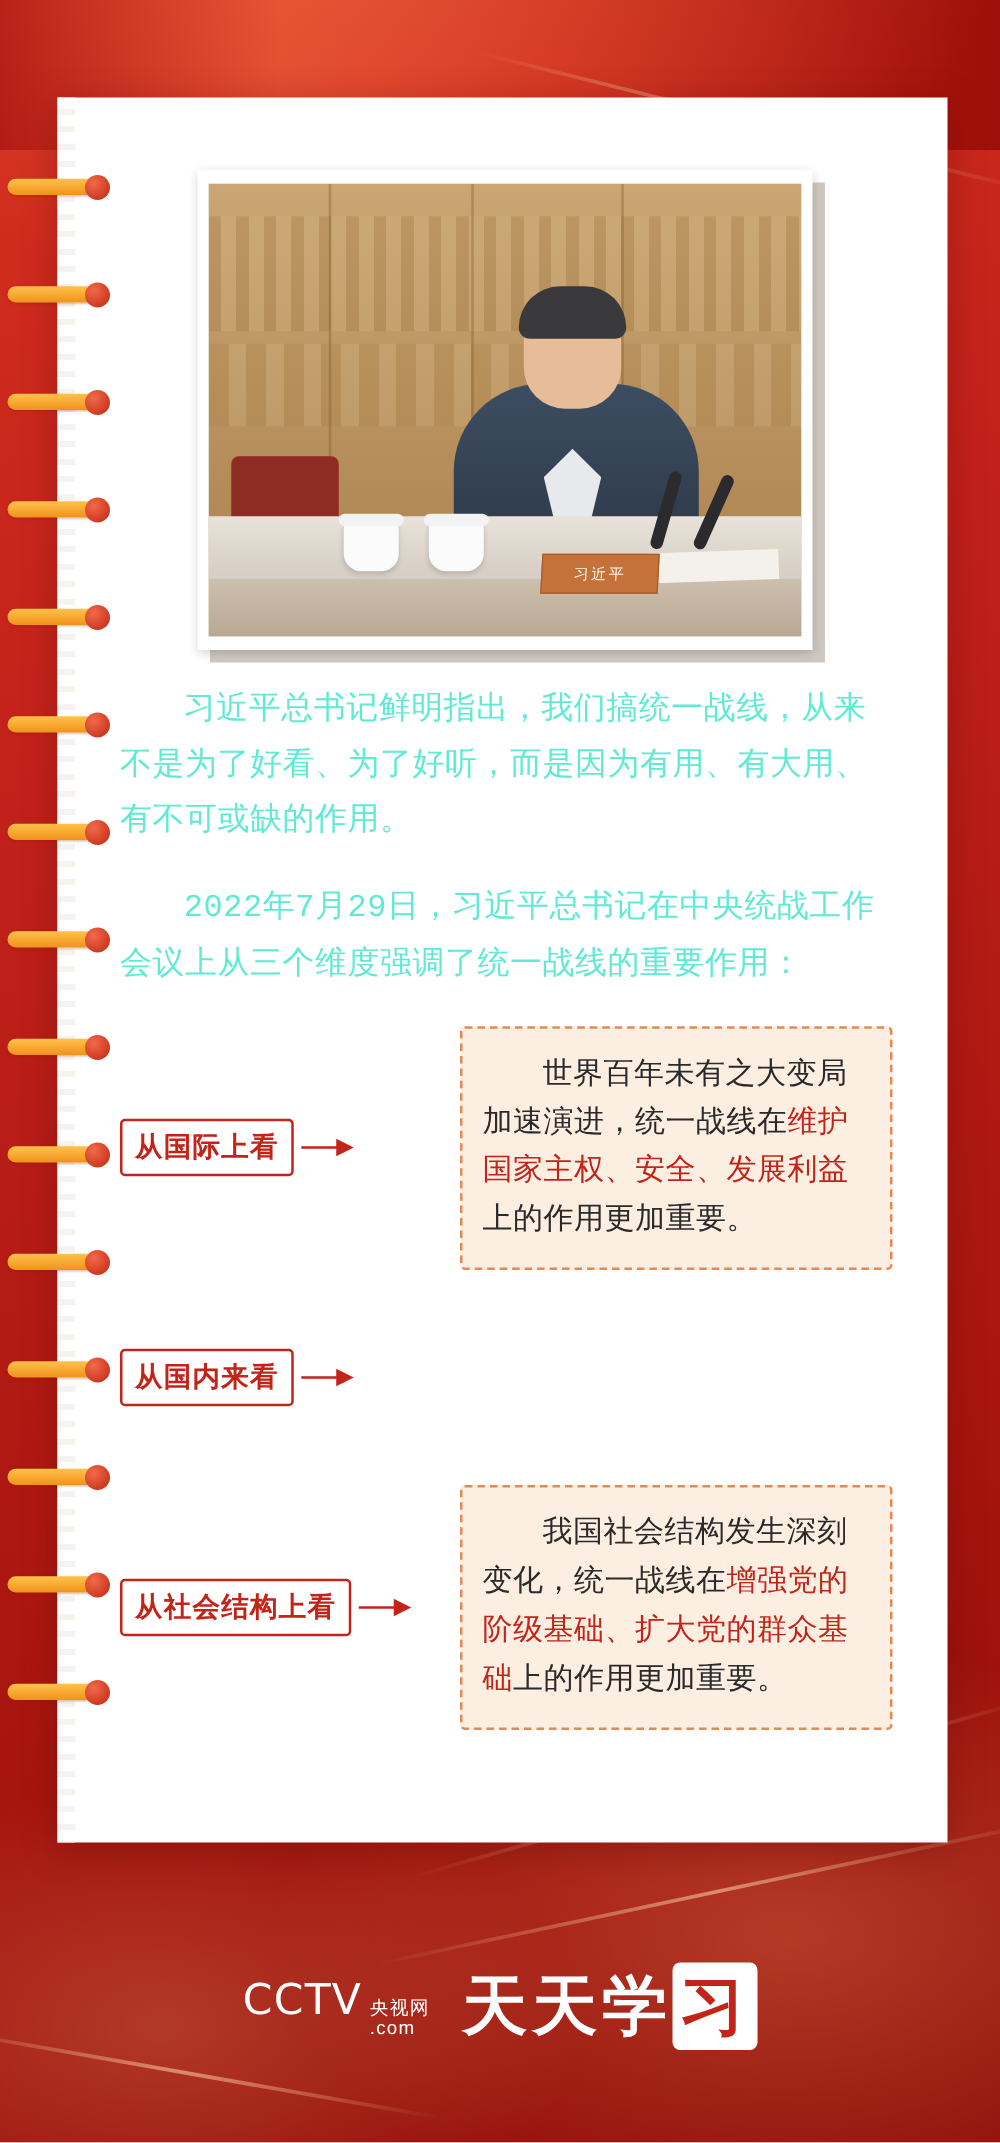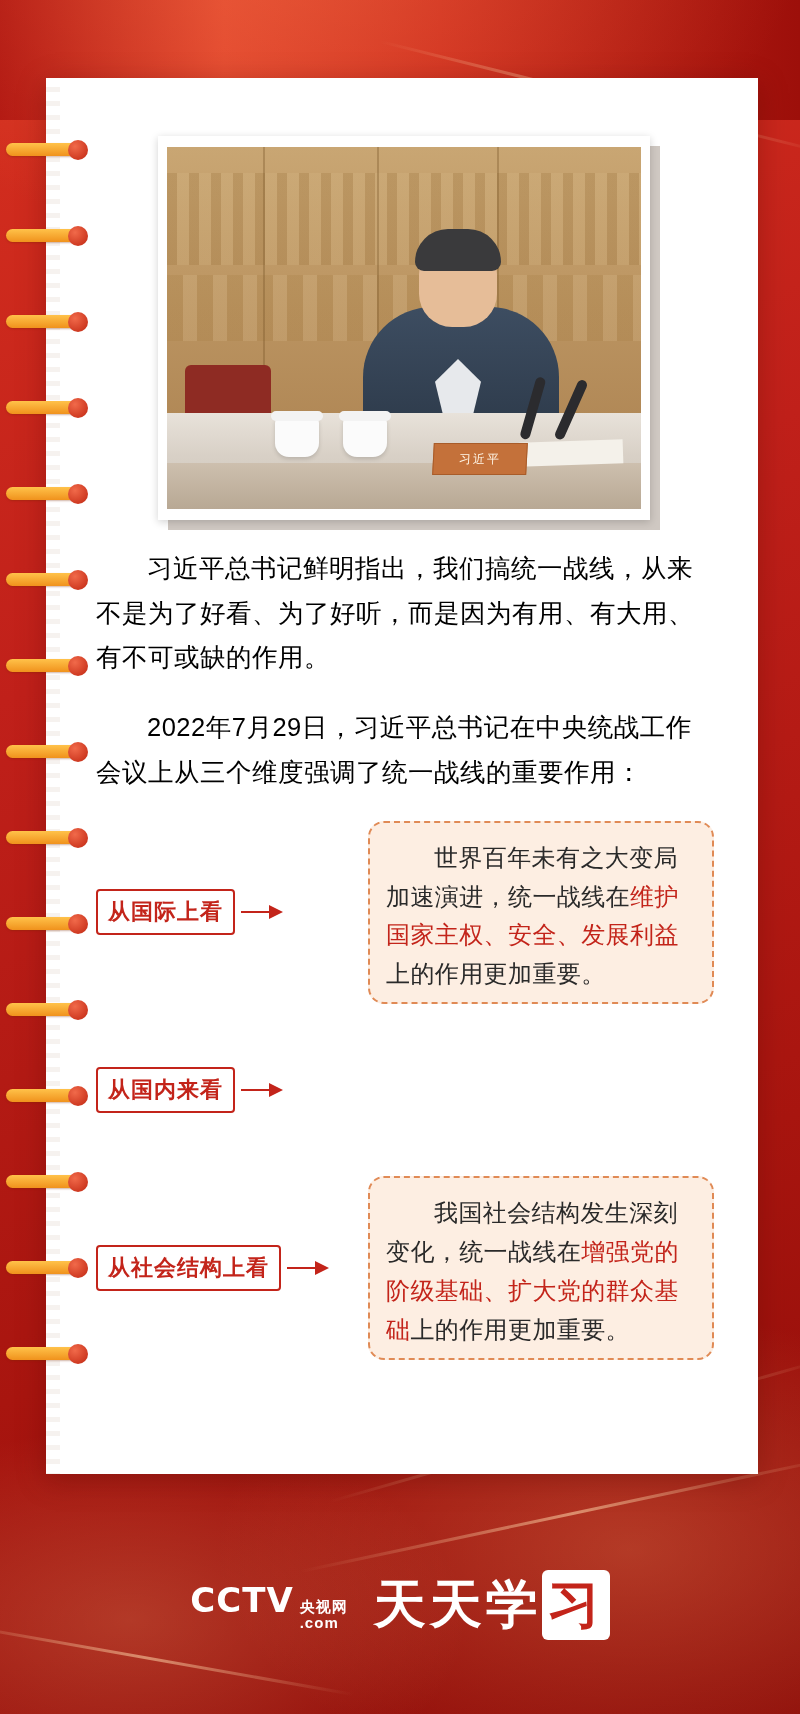--- a/index.html
+++ b/index.html
@@ -256,24 +256,24 @@
     left: 352px; bottom: 44px;
     width: 104px; height: 24px;
     background: #f4f1ea;
     transform: rotate(-2deg);
   }
   
   .para {
     margin-top: 26px;
     font-size: 25.5px;
     line-height: 1.75;
-    color: #000000;
+    color: #5eead4;
     text-indent: 2em;
     letter-spacing: .5px;
-    font-family: Liberation Sans, sans-serif;
+    font-family: Liberation Mono, monospace;
   }
   .para.p2 { margin-top: 16px; }
   
   .sections {
     margin-top: 26px;
     position: relative;
   }
   .section {
     position: relative;
     display: flex;
@@ -316,22 +316,22 @@
     right: 0; top: 0;
     width: 0; height: 0;
     border-left: 14px solid #c3241a;
     border-top: 7px solid transparent;
     border-bottom: 7px solid transparent;
   }
   .box {
     flex: 1;
     border: 2px dashed #e08a55;
     background: #fdeee2;
-    border-radius: 16px;
-    padding: 16px 16px 8px 16px;
+    border-radius: 4px;
+    padding: 16px 16px 20px 16px;
     font-size: 24px;
     line-height: 1.62;
     color: #2a2a2a;
     text-indent: 2em;
     letter-spacing: .4px;
     font-family: "DejaVu Sans", "Liberation Sans", sans-serif;
   }
   .hl { color: #c3241a; }
   
   .footer {
@@ -342,21 +342,21 @@
     height: 90px;
     display: flex;
     align-items: center;
     justify-content: center;
     gap: 26px;
   }
   .cctv {
     display: flex;
     align-items: baseline;
     color: #ffffff;
-    font-weight: bold;
+    font-weight: normal;
     letter-spacing: 1px;
   }
   .cctv .big {
     font-size: 34px;
     font-family: "DejaVu Sans", "Liberation Sans", sans-serif;
   }
   .cctv .stack {
     margin-left: 6px;
     display: flex;
     flex-direction: column;

